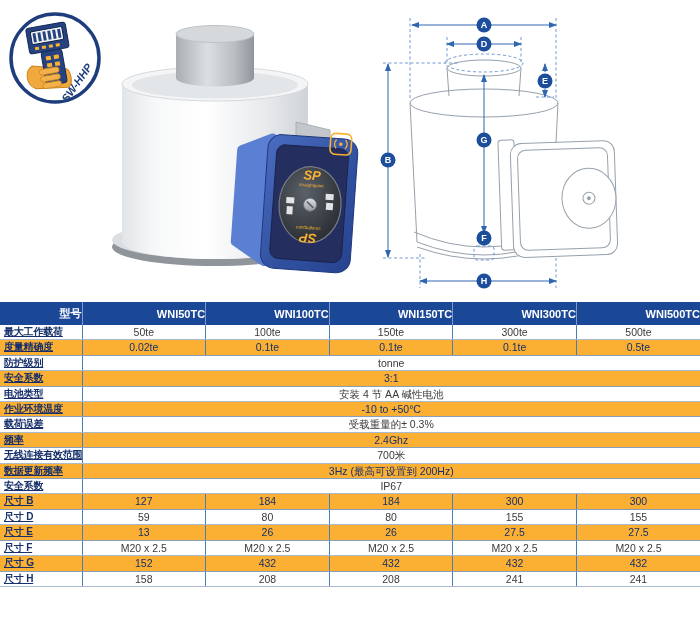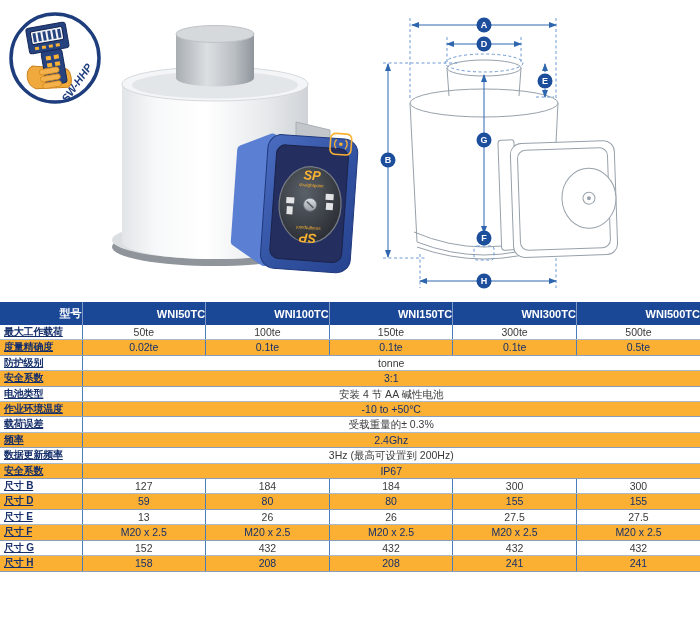--- a/index.html
+++ b/index.html
@@ -288,20 +288,24 @@
       </tr>
       <tr>
         <td class="label">载荷误差</td>
         <td colspan="5" class="merged">受载重量的± 0.3%</td>
       </tr>
       <tr>
         <td class="label">频率</td>
         <td colspan="5" class="merged">2.4Ghz</td>
       </tr>
       <tr>
+        <td class="label">无线连接有效范围</td>
+        <td colspan="5" class="merged">700米</td>
+      </tr>
+      <tr>
         <td class="label">数据更新频率</td>
         <td colspan="5" class="merged">3Hz (最高可设置到 200Hz)</td>
       </tr>
       <tr>
         <td class="label">安全系数</td>
         <td colspan="5" class="merged">IP67</td>
       </tr>
       <tr>
         <td class="label">尺寸 B</td>
         <td>127</td>

